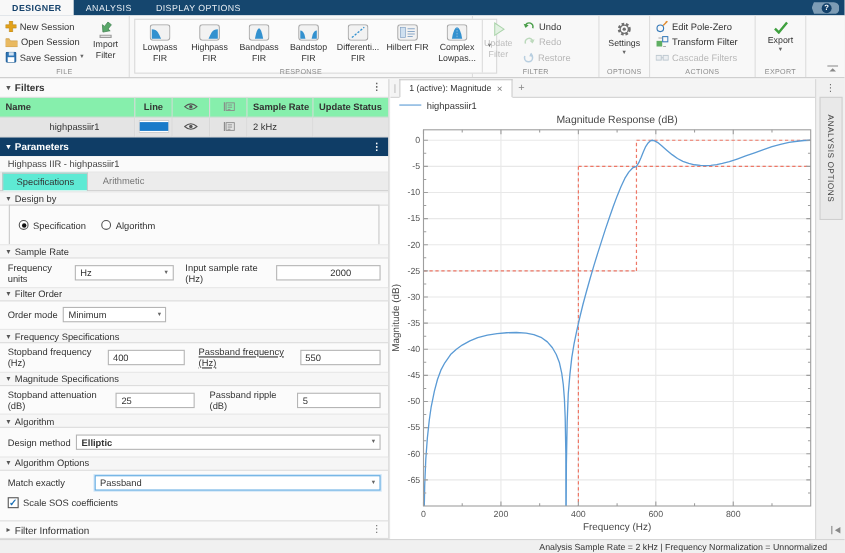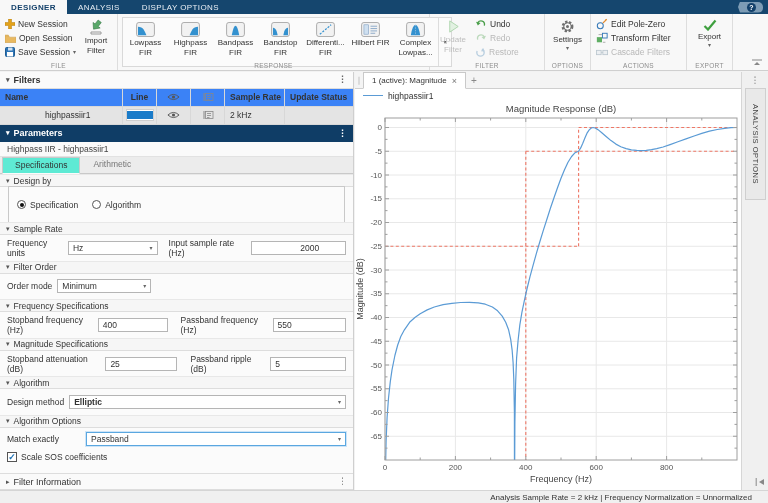--- a/index.html
+++ b/index.html
@@ -30,21 +30,21 @@
   .ribbon-collapse { position:absolute; right:6px; bottom:4px; }
 
   
   .leftpanel { position:absolute; left:0; top:72px; width:354px; height:418px; background:#fbfbfb; border-right:1px solid #cfcfcf; display:flex; flex-direction:column; overflow:hidden; }
   .panel-h { height:17px; background:#fafafa; border-bottom:1px solid #ddd; display:flex; align-items:center; gap:4px; padding:0 6px; font-size:9px; font-weight:bold; color:#333; }
   .kebab { margin-left:auto; color:#666; font-size:9px; line-height:1; cursor:default; }
   .arrow7 { font-size:7px; color:#555; }
   .ftable { font-size:8.5px; }
   .frow { display:grid; grid-template-columns:123px 34px 34px 34px 60px 1fr; height:18px; align-items:stretch; }
   .fcell { display:flex; align-items:center; padding:0 5px; border-right:1px solid #d8d8d8; border-bottom:1px solid #d8d8d8; overflow:hidden; white-space:nowrap; }
-  .fhead .fcell { background:#3b82f6; font-weight:bold; }
+  .fhead .fcell { background:#86efac; font-weight:bold; }
   .fdata .fcell { background:#e4e4e4; }
   .swatchbox { width:30px; height:12px; background:#fff; border:1px solid #cfcfcf; display:flex; align-items:center; justify-content:center; margin:0 auto; }
   .swatch { width:26px; height:8px; }
   .params-h { height:17px; background:#0f3d66; color:#fff; display:flex; align-items:center; gap:4px; padding:0 6px; font-size:9px; font-weight:bold; }
   .params-h .arrow7, .params-h .kebab { color:#fff; }
   .subtitle { height:16px; display:flex; align-items:center; padding:0 7px; font-size:8.5px; color:#444; background:#fafafa; border-bottom:1px solid #e2e2e2; }
   .ptabs { height:17px; background:#ececec; border-bottom:1px solid #c9c9c9; display:flex; align-items:flex-end; padding-left:2px; }
   .ptab { font-size:8.5px; padding:2px 12px 3px 12px; color:#777; border:1px solid transparent; }
   .ptab.active { background:#5eead4; color:#333; border-color:#c9c9c9; border-bottom-color:#fbfbfb; margin-bottom:-1px; }
   .sec { height:13px; background:#f6f6f6; border-bottom:1px solid #ddd; border-top:1px solid #e8e8e8; display:flex; align-items:center; gap:4px; padding:0 6px; font-size:8.5px; color:#333; }
@@ -449,21 +449,21 @@
 
     <div class="sec">
       <span class="arrow7">▾</span>
       <span>Frequency Specifications</span>
     </div>
     <div class="prow" style="height:26px;">
       <span>Stopband frequency (Hz)</span>
       <span class="inp" style="width:76px;">
           <span>400</span>
         </span>
-      <span style="margin-left:8px;">Passband frequency (Hz)</span>
+      <span style="margin-left:8px;text-decoration:underline;">Passband frequency (Hz)</span>
       <span class="inp" style="width:80px;">
           <span>550</span>
         </span>
     </div>
 
     <div class="sec">
       <span class="arrow7">▾</span>
       <span>Magnitude Specifications</span>
     </div>
     <div class="prow" style="height:26px;">

